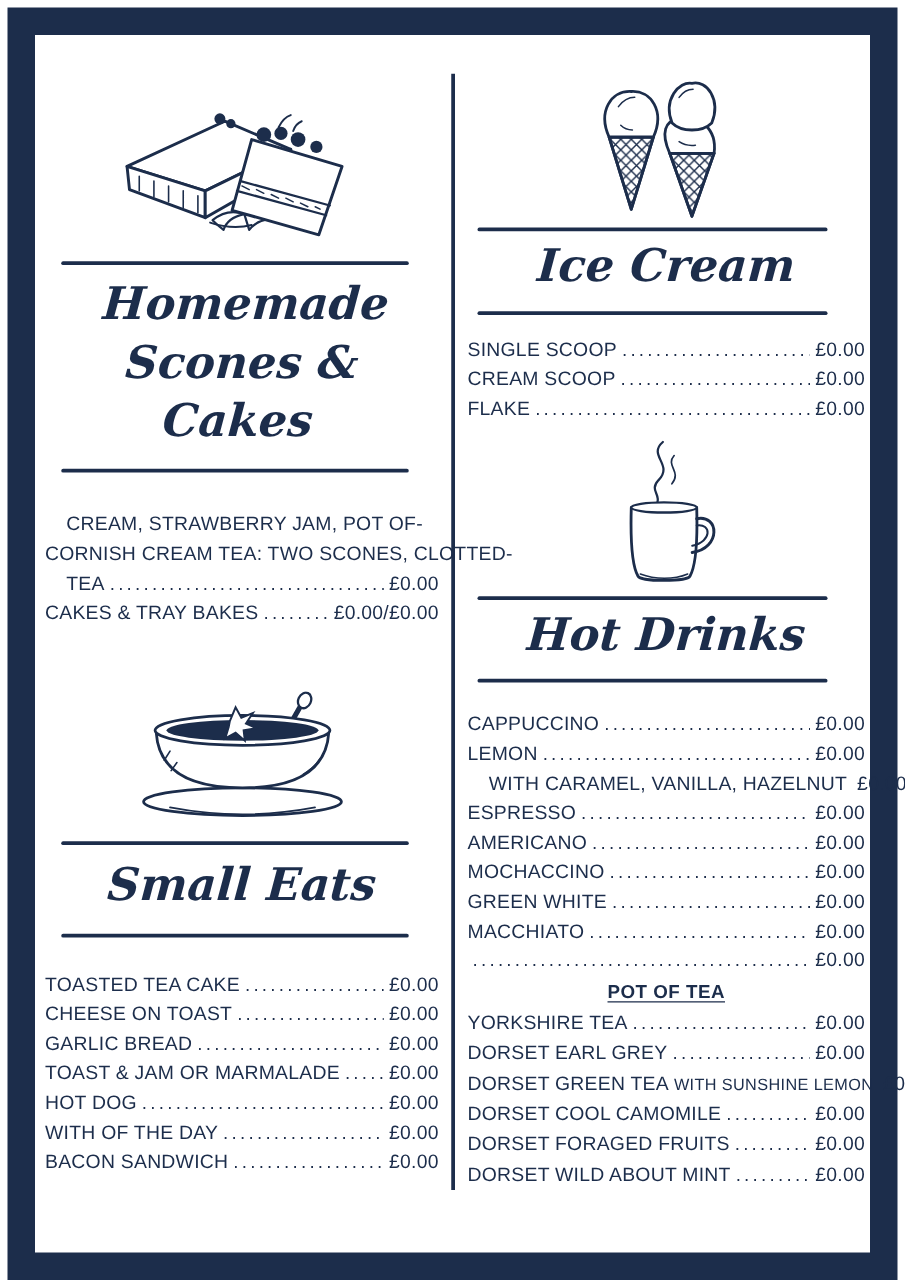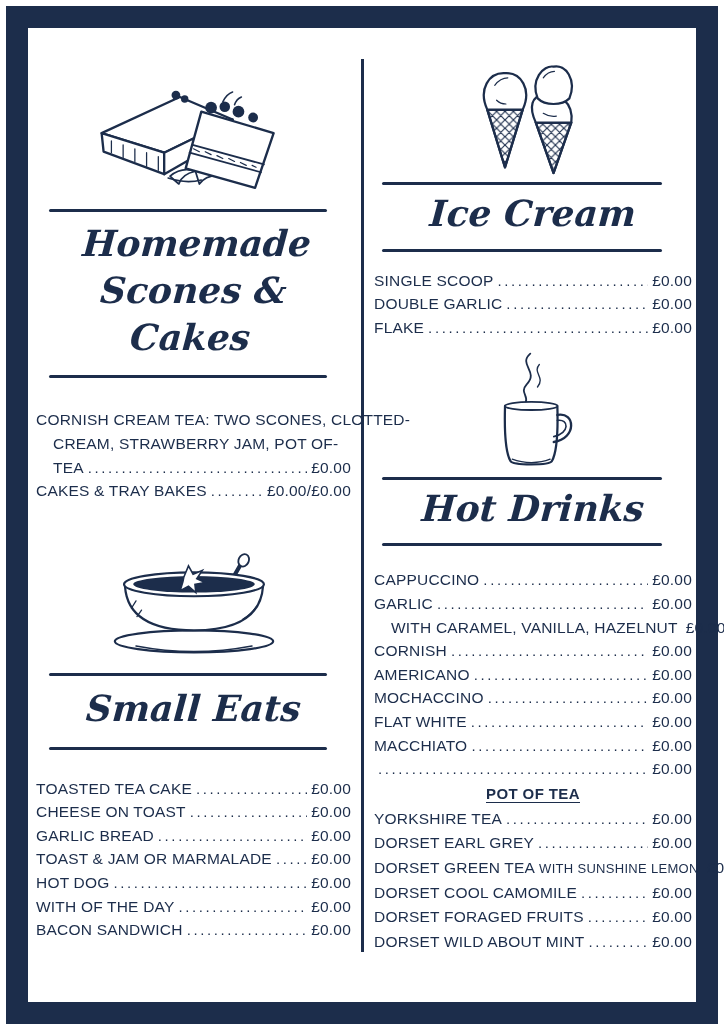--- a/index.html
+++ b/index.html
@@ -147,27 +147,27 @@
 
         <div class="rule rule-1"></div>
         <h2 class="script-title title-scones">
           <span>Homemade</span><br>
           <span>Scones &amp; Cakes</span>
         </h2>
         <div class="rule rule-2"></div>
 
         <div class="rows rows-scones">
 
+            <div class="menu-row indent no-price">
+              <span class="row-label">CREAM, STRAWBERRY JAM, POT OF-</span>
+
+            </div>
+
             <div class="menu-row no-price">
               <span class="row-label">CORNISH CREAM TEA: TWO SCONES, CLOTTED-</span>
-
-            </div>
-
-            <div class="menu-row indent no-price">
-              <span class="row-label">CREAM, STRAWBERRY JAM, POT OF-</span>
 
             </div>
 
             <div class="menu-row indent">
               <span class="row-label">TEA</span>
 
               <span class="row-dots"></span>
               <span class="row-price">£0.00</span>
             </div>
 
@@ -289,21 +289,21 @@
         <div class="rows rows-icecream">
 
             <div class="menu-row">
               <span class="row-label">SINGLE SCOOP</span>
 
               <span class="row-dots"></span>
               <span class="row-price">£0.00</span>
             </div>
 
             <div class="menu-row">
-              <span class="row-label">DOUBLE GARLIC</span>
+              <span class="row-label">CREAM SCOOP</span>
 
               <span class="row-dots"></span>
               <span class="row-price">£0.00</span>
             </div>
 
             <div class="menu-row">
               <span class="row-label">FLAKE</span>
 
               <span class="row-dots"></span>
               <span class="row-price">£0.00</span>
@@ -334,56 +334,56 @@
         <div class="rows rows-hotdrinks">
 
             <div class="menu-row">
               <span class="row-label">CAPPUCCINO</span>
 
               <span class="row-dots"></span>
               <span class="row-price">£0.00</span>
             </div>
 
             <div class="menu-row">
-              <span class="row-label">GARLIC</span>
+              <span class="row-label">LEMON</span>
 
               <span class="row-dots"></span>
               <span class="row-price">£0.00</span>
             </div>
 
             <div class="menu-row indent">
               <span class="row-label">WITH CARAMEL, VANILLA, HAZELNUT</span>
 
               <span class="row-dots"></span>
               <span class="row-price">£0.00</span>
             </div>
 
             <div class="menu-row">
-              <span class="row-label">CORNISH</span>
+              <span class="row-label">ESPRESSO</span>
 
               <span class="row-dots"></span>
               <span class="row-price">£0.00</span>
             </div>
 
             <div class="menu-row">
               <span class="row-label">AMERICANO</span>
 
               <span class="row-dots"></span>
               <span class="row-price">£0.00</span>
             </div>
 
             <div class="menu-row">
               <span class="row-label">MOCHACCINO</span>
 
               <span class="row-dots"></span>
               <span class="row-price">£0.00</span>
             </div>
 
             <div class="menu-row">
-              <span class="row-label">FLAT WHITE</span>
+              <span class="row-label">GREEN WHITE</span>
 
               <span class="row-dots"></span>
               <span class="row-price">£0.00</span>
             </div>
 
             <div class="menu-row">
               <span class="row-label">MACCHIATO</span>
 
               <span class="row-dots"></span>
               <span class="row-price">£0.00</span>

